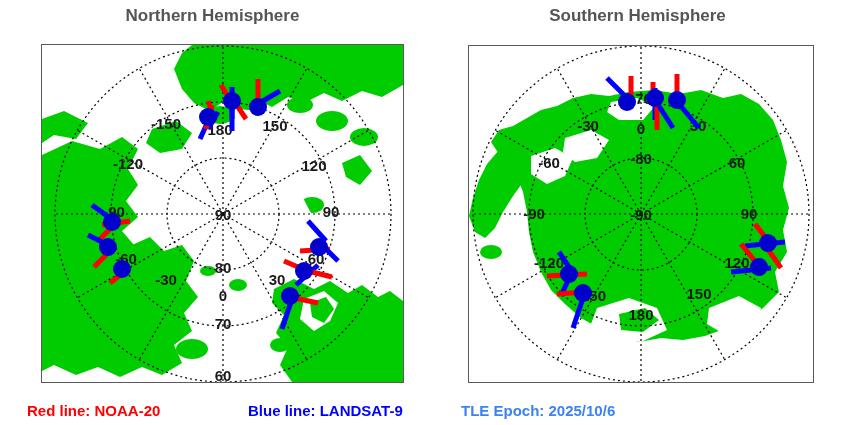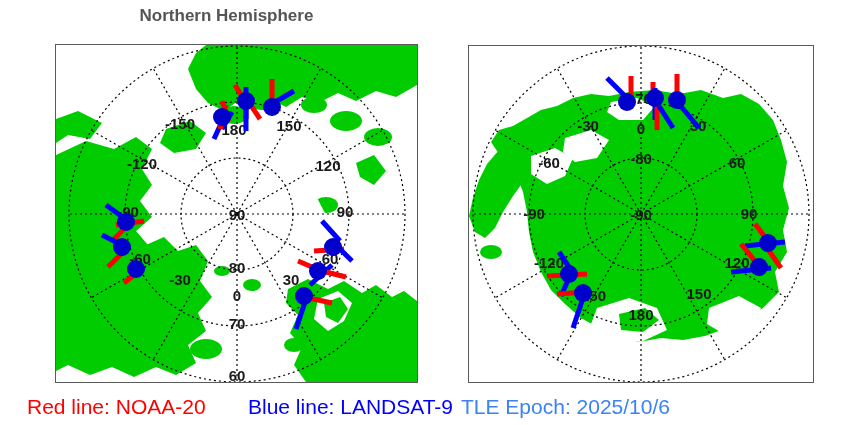--- a/index.html
+++ b/index.html
@@ -13,21 +13,21 @@
     position: relative;
     overflow: hidden;
     font-family: "Liberation Sans", sans-serif;
   }
   .panel {
     position: absolute;
     top: 0;
     width: 425px;
     height: 390px;
   }
-  .panel-north { left: 14px; }
+  .panel-north { left: 0; }
   .panel-south { left: 425px; }
 
   .panel-title {
     position: absolute;
     top: 6px;
     left: 0;
     width: 425px;
     text-align: center;
     font-size: 17px;
     font-weight: bold;
@@ -56,22 +56,22 @@
 
   .map-svg {
     position: absolute;
     left: 0;
     top: 0;
   }
 
   .legend {
     position: absolute;
     bottom: 6px;
-    font-size: 21px;
-    font-weight: normal;
+    font-size: 15px;
+    font-weight: bold;
     white-space: nowrap;
   }
   .legend-red  { left: 27px;  color: #ff0000; }
   .legend-blue { left: 248px; color: #0000ff; }
   .legend-epoch{ left: 461px; color: #3b82f6; }
 
   .grid-label {
     font-family: "Liberation Sans", sans-serif;
     font-size: 15px;
     font-weight: bold;
@@ -220,20 +220,21 @@
         <circle cx="80" cy="224" r="9"></circle>
         <circle cx="277" cy="202" r="9"></circle>
         <circle cx="262" cy="226" r="9"></circle>
         <circle cx="248" cy="251" r="9"></circle>
       </g>
     </svg>
   </div>
 </div>
 
 <div class="panel panel-south">
+  <div class="panel-title">Southern Hemisphere</div>
 
   <div class="plot-frame plot-south">
     <svg class="map-svg" width="344" height="336" viewBox="0 0 344 336">
 
       <rect x="0" y="0" width="344" height="336" fill="#ffffff"></rect>
 
       <g fill="#00cc00">
         <path d="M 160 46 L 185 44 L 210 48 L 232 44 L 254 52 L 272 48 L 290 58
                  L 304 74 L 312 94 L 318 116 L 314 140 L 320 162 L 314 184 L 318 206
                  L 306 226 L 310 246 L 294 262 L 278 274 L 258 282 L 236 290 L 214 294

